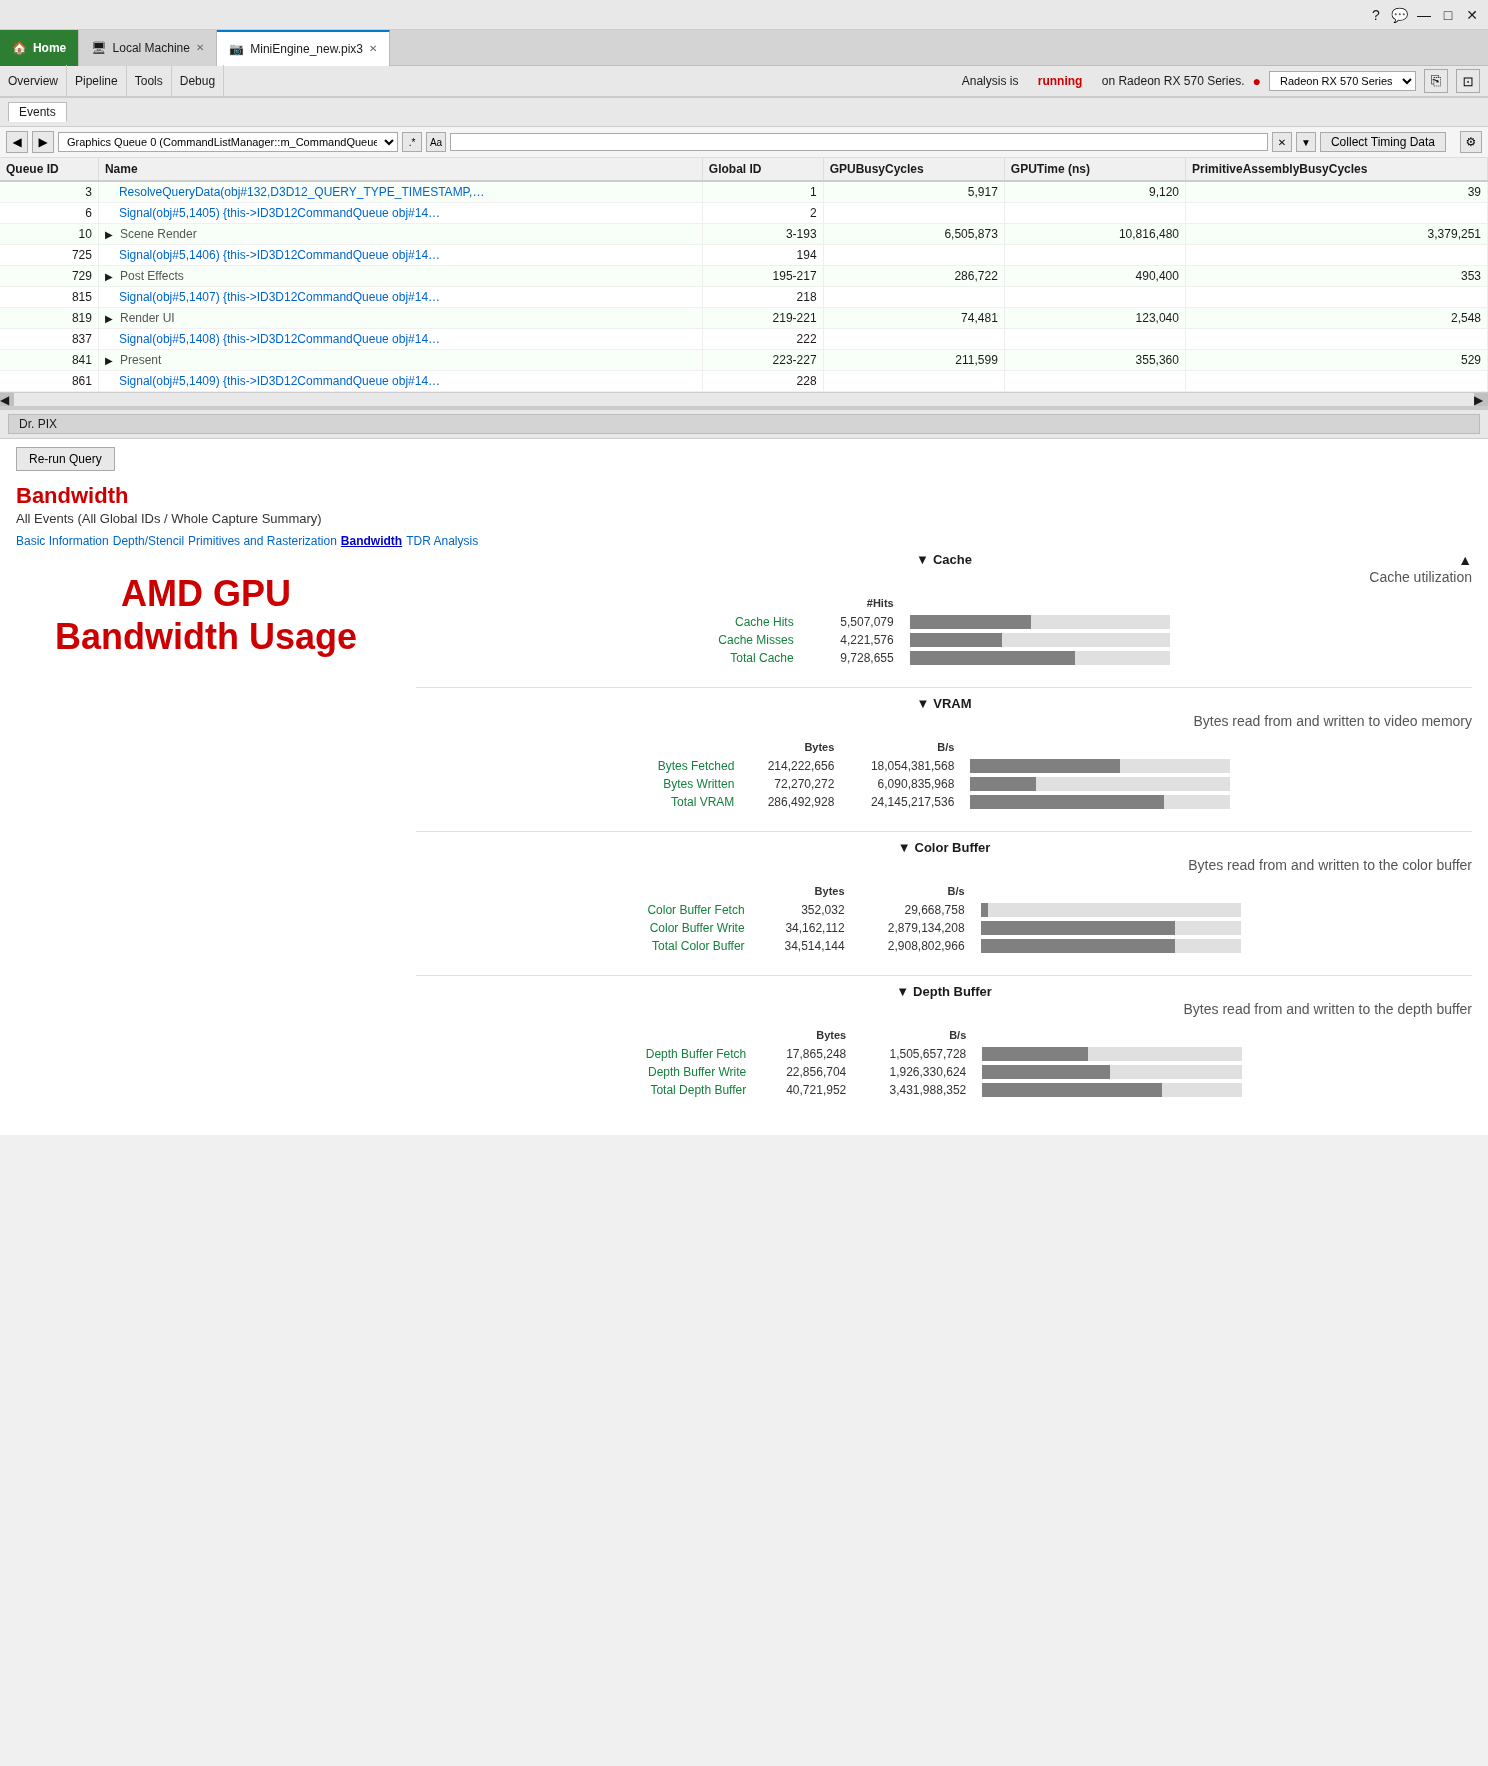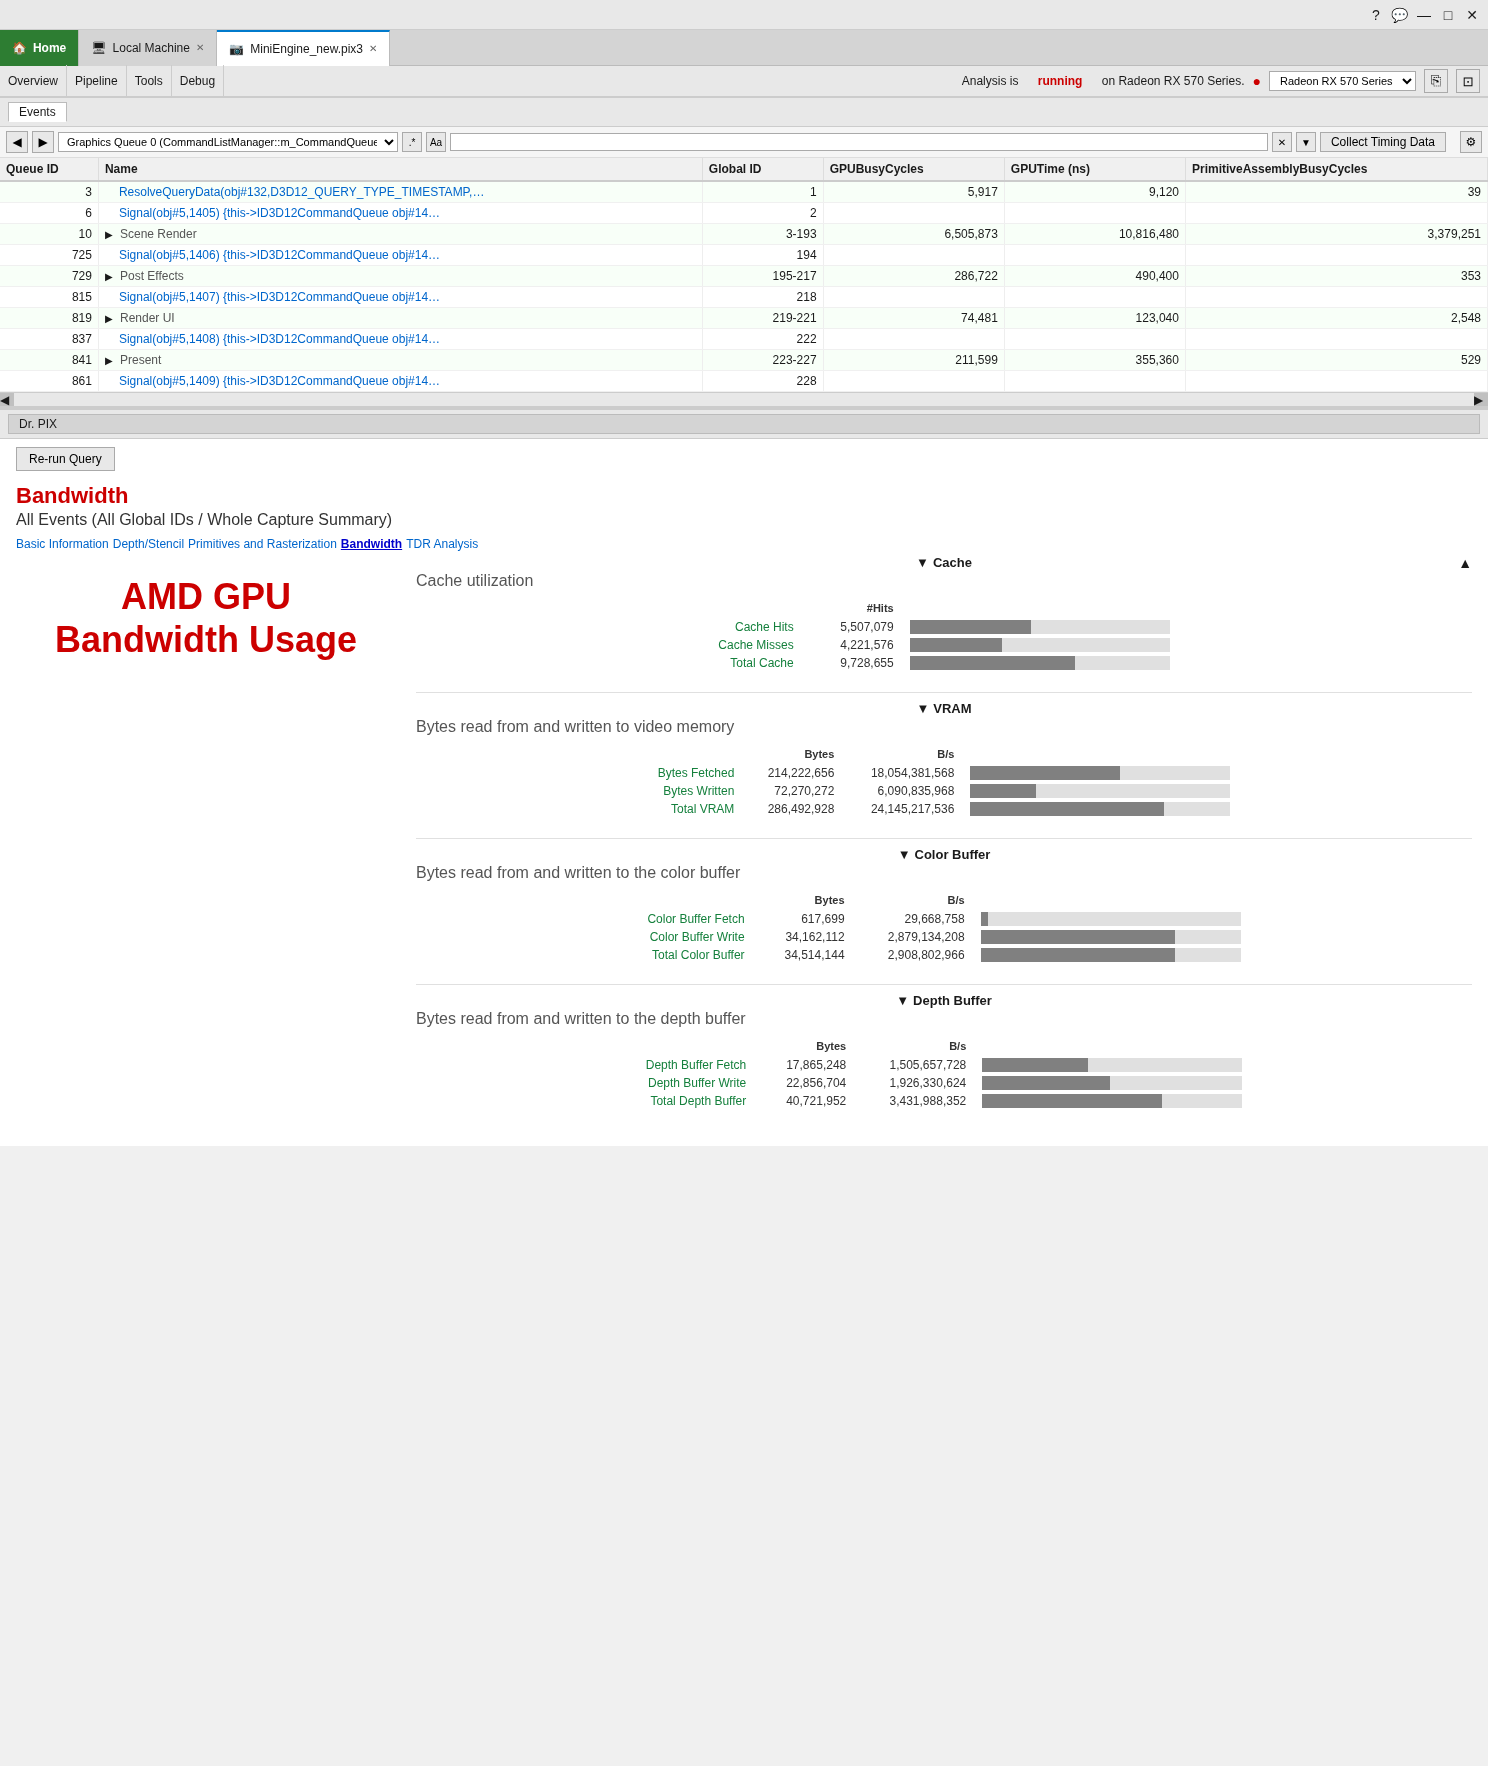--- a/index.html
+++ b/index.html
@@ -58,33 +58,33 @@
     
     .drpix-panel { background: #fff; margin-top: 0; }
     .drpix-header { background: #e8e8e8; padding: 4px 8px; border-bottom: 1px solid #ccc; border-top: 2px solid #ccc; }
     .drpix-tab { padding: 2px 10px; border: 1px solid #bbb; background: #d4d4d4; font-size: 12px; font-weight: 500; }
     .drpix-content { padding: 8px 16px; }
     .rerun-btn { padding: 4px 12px; border: 1px solid #aaa; background: #e8e8e8; cursor: pointer; font-size: 12px; }
 
     
     .bandwidth-section { padding: 4px 16px 16px 16px; }
     .bandwidth-title { font-size: 22px; font-weight: bold; color: #cc0000; margin-bottom: 2px; }
-    .bandwidth-subtitle { font-size: 16px; color: #333; margin-bottom: 8px; }
+    .bandwidth-subtitle { font-size: 13px; color: #333; margin-bottom: 8px; }
     .section-links { display: flex; gap: 4px; margin-bottom: 4px; }
     .section-link { font-size: 12px; color: #0066cc; cursor: pointer; text-decoration: none; }
     .section-link.active { color: #0000cc; text-decoration: underline; font-weight: bold; }
 
     
     .amd-logo { font-size: 36px; font-weight: 900; color: #cc0000; line-height: 1.2; text-align: center; padding: 20px; width: 380px; }
 
     
     .stats-area { margin-left: 0; }
     .stat-section { margin-bottom: 20px; }
     .stat-section-header { text-align: center; font-weight: 600; font-size: 13px; cursor: pointer; margin-bottom: 2px; display: flex; align-items: center; justify-content: center; gap: 4px; }
-    .stat-section-subheader { text-align: left; font-size: 16px; color: #555; margin-bottom: 10px; }
+    .stat-section-subheader { text-align: right; font-size: 14px; color: #555; margin-bottom: 10px; }
     .stat-table { margin: 0 auto; border-collapse: collapse; }
     .stat-table td { padding: 2px 8px; font-size: 12px; }
     .stat-label { text-align: right; color: #15803d; white-space: nowrap; }
     .stat-val { text-align: right; color: #333; min-width: 100px; }
     .stat-val2 { text-align: right; color: #333; min-width: 120px; }
     .stat-bar-cell { width: 260px; }
     .stat-bar-bg { background: #e0e0e0; height: 14px; width: 260px; position: relative; }
     .stat-bar-fill { background: #808080; height: 14px; position: absolute; top: 0; left: 0; }
     .stat-header-row td { font-weight: 600; font-size: 11px; text-align: right; padding-bottom: 4px; }
     .section-separator { border: none; border-top: 1px solid #e0e0e0; margin: 8px 0; }
@@ -425,21 +425,21 @@
               <tr class="stat-header-row">
                 <td></td>
                 <td class="stat-val">Bytes</td>
                 <td class="stat-val2">B/s</td>
                 <td class="stat-bar-cell"></td>
               </tr>
             </thead>
             <tbody id="color-tbody">
                 <tr>
       <td class="stat-label">Color Buffer Fetch</td>
-      <td class="stat-val">617,699</td>
+      <td class="stat-val">352,032</td>
       <td class="stat-val2">29,668,758</td>
       <td class="stat-bar-cell">
         <div class="stat-bar-bg">
                       <div class="stat-bar-fill" style="width:7px;"></div>
                     </div>
       </td>
     </tr>
                 <tr>
       <td class="stat-label">Color Buffer Write</td>
       <td class="stat-val">34,162,112</td>

